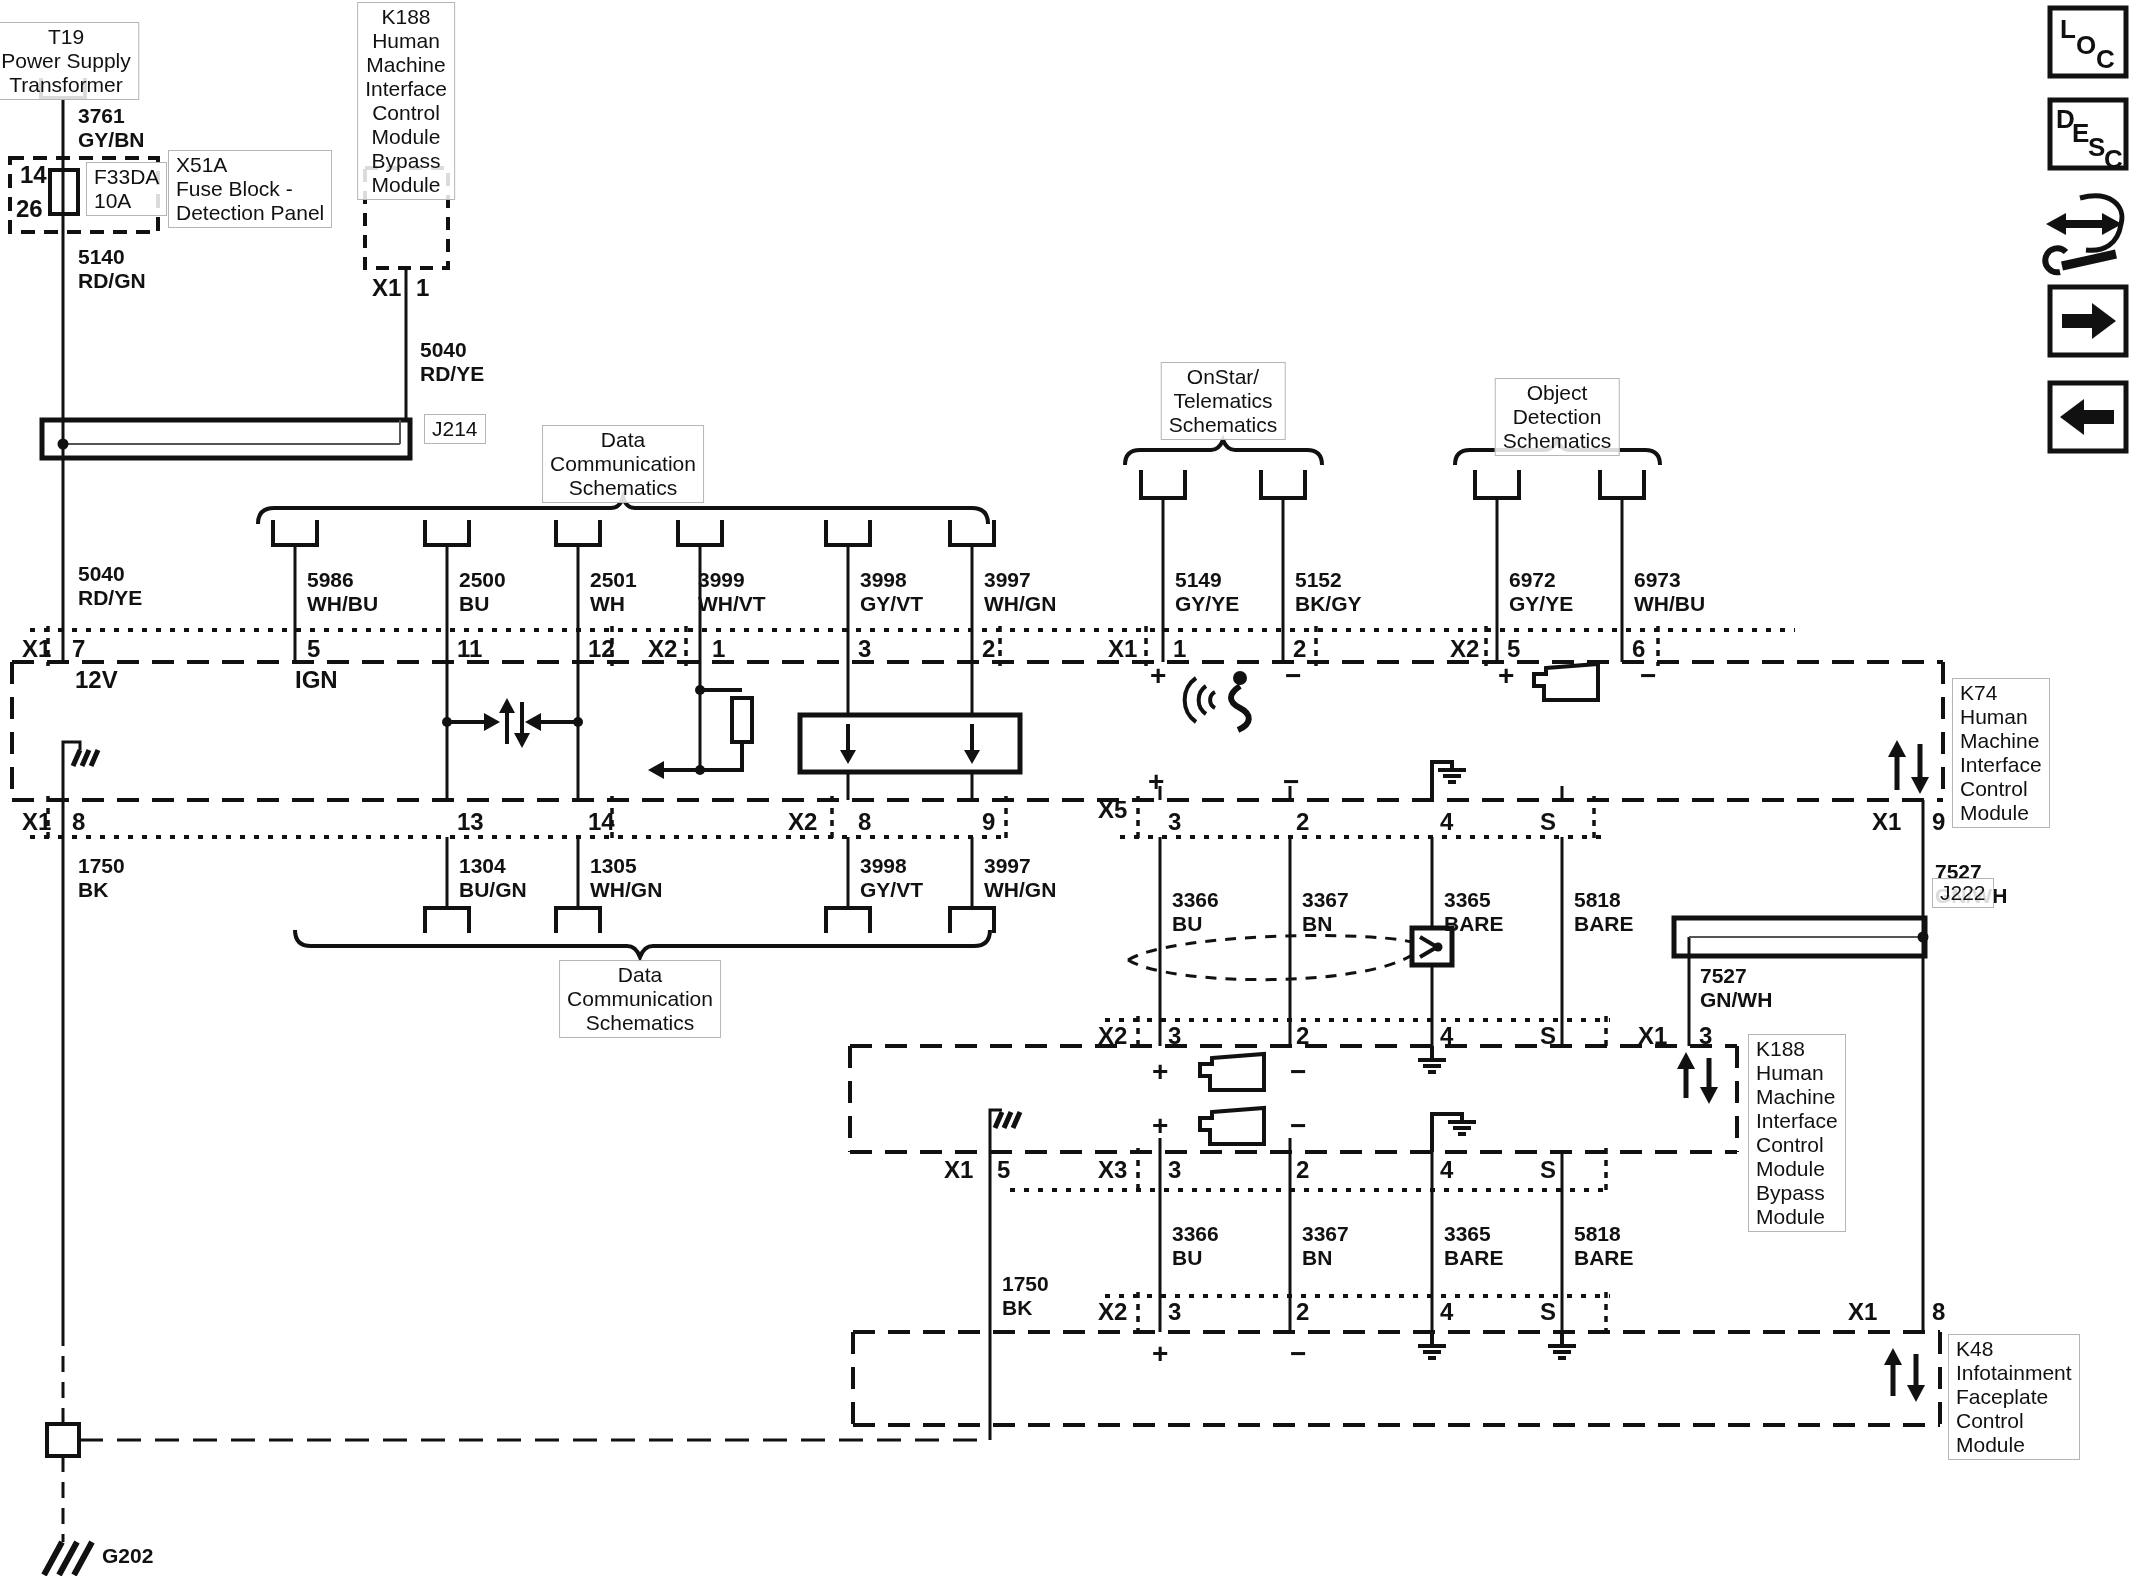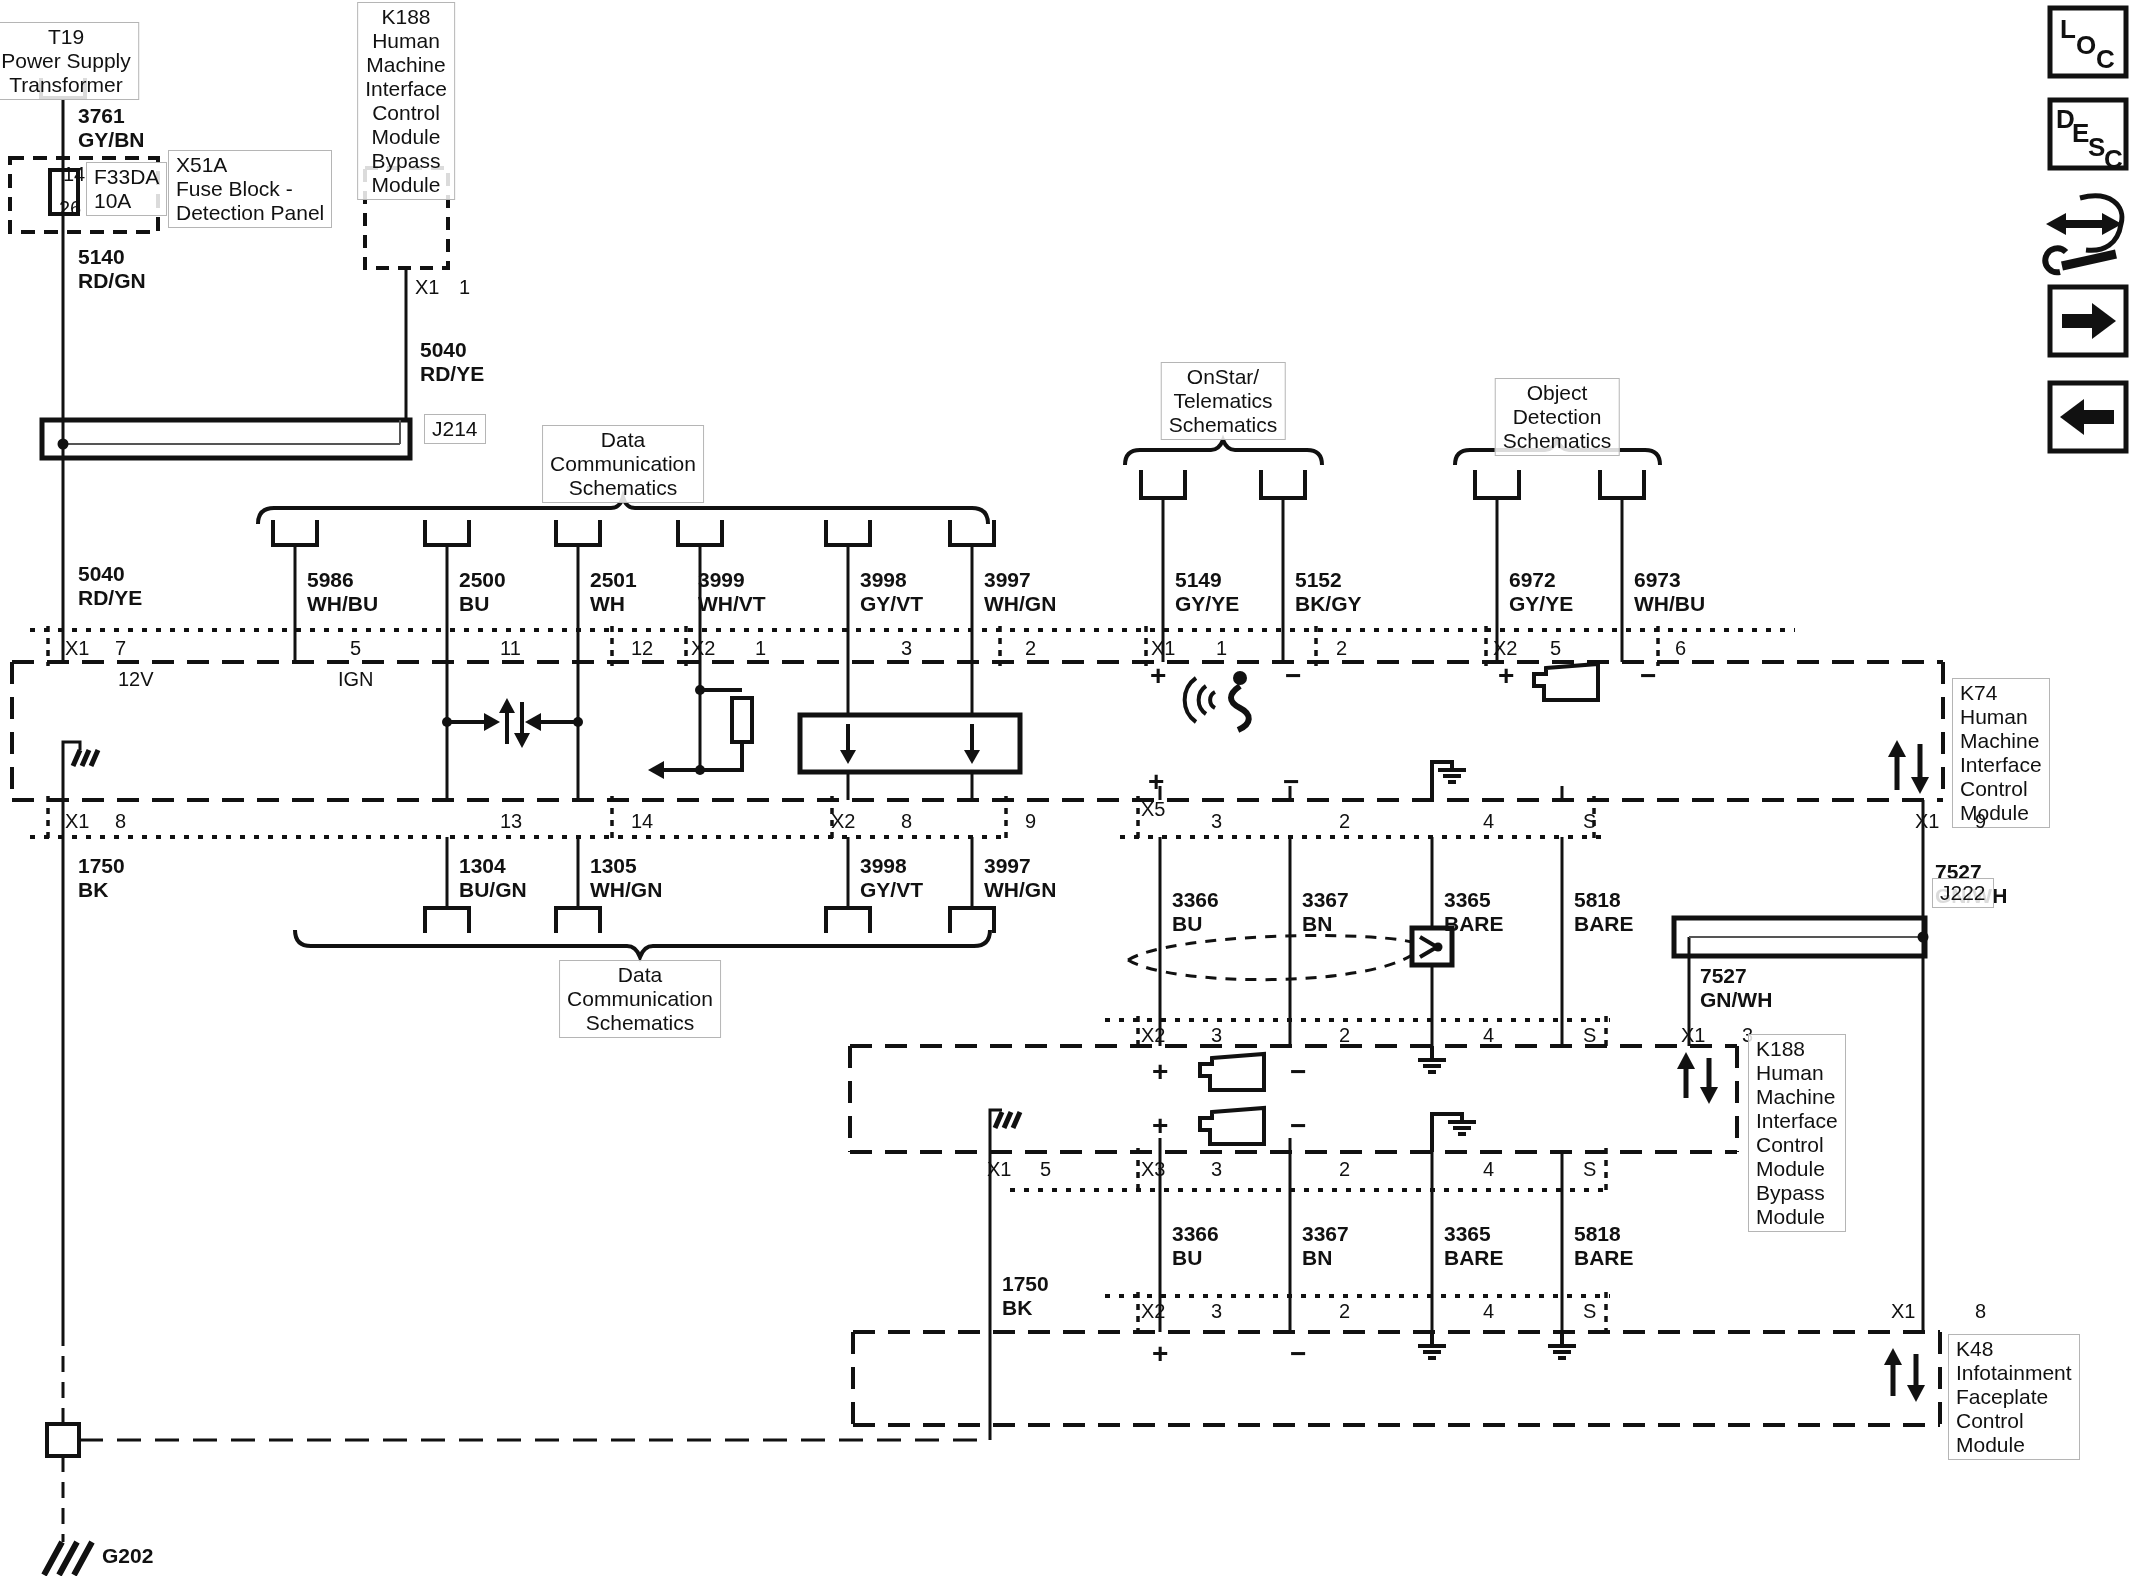--- a/index.html
+++ b/index.html
@@ -4,21 +4,21 @@
 <style>
   html,body{margin:0;padding:0;background:#fff;}
   #stage{position:relative;width:2130px;height:1576px;background:#fff;
          font-family:"Liberation Sans", sans-serif;color:#111;overflow:hidden;}
   #stage svg{position:absolute;left:0;top:0;}
   .lbl{position:absolute;font-weight:bold;font-size:21px;line-height:24px;white-space:pre-line;}
   .mod{position:absolute;font-weight:normal;font-size:21px;line-height:24px;white-space:pre-line;}
   .ctr{text-align:center;transform:translateX(-50%);}
   .pm{position:absolute;font-weight:bold;font-size:28px;line-height:28px;}
   .callout{border:1px solid #b5b5b5;padding:2px 7px;background:rgba(255,255,255,.85);}
-  .pin{position:absolute;font-weight:normal;font-size:20px;line-height:23px;white-space:nowrap;margin-left:43px;}
+  .pin{position:absolute;font-weight:bold;font-size:24px;line-height:23px;white-space:nowrap;}
   .ltr{position:absolute;font-weight:bold;font-size:26px;line-height:26px;}
 </style>
 </head>
 <body>
 
 <div id="stage">
 
 <svg width="2130" height="1576" viewBox="0 0 2130 1576">
 
   <g stroke="#111" stroke-width="3" fill="none">

